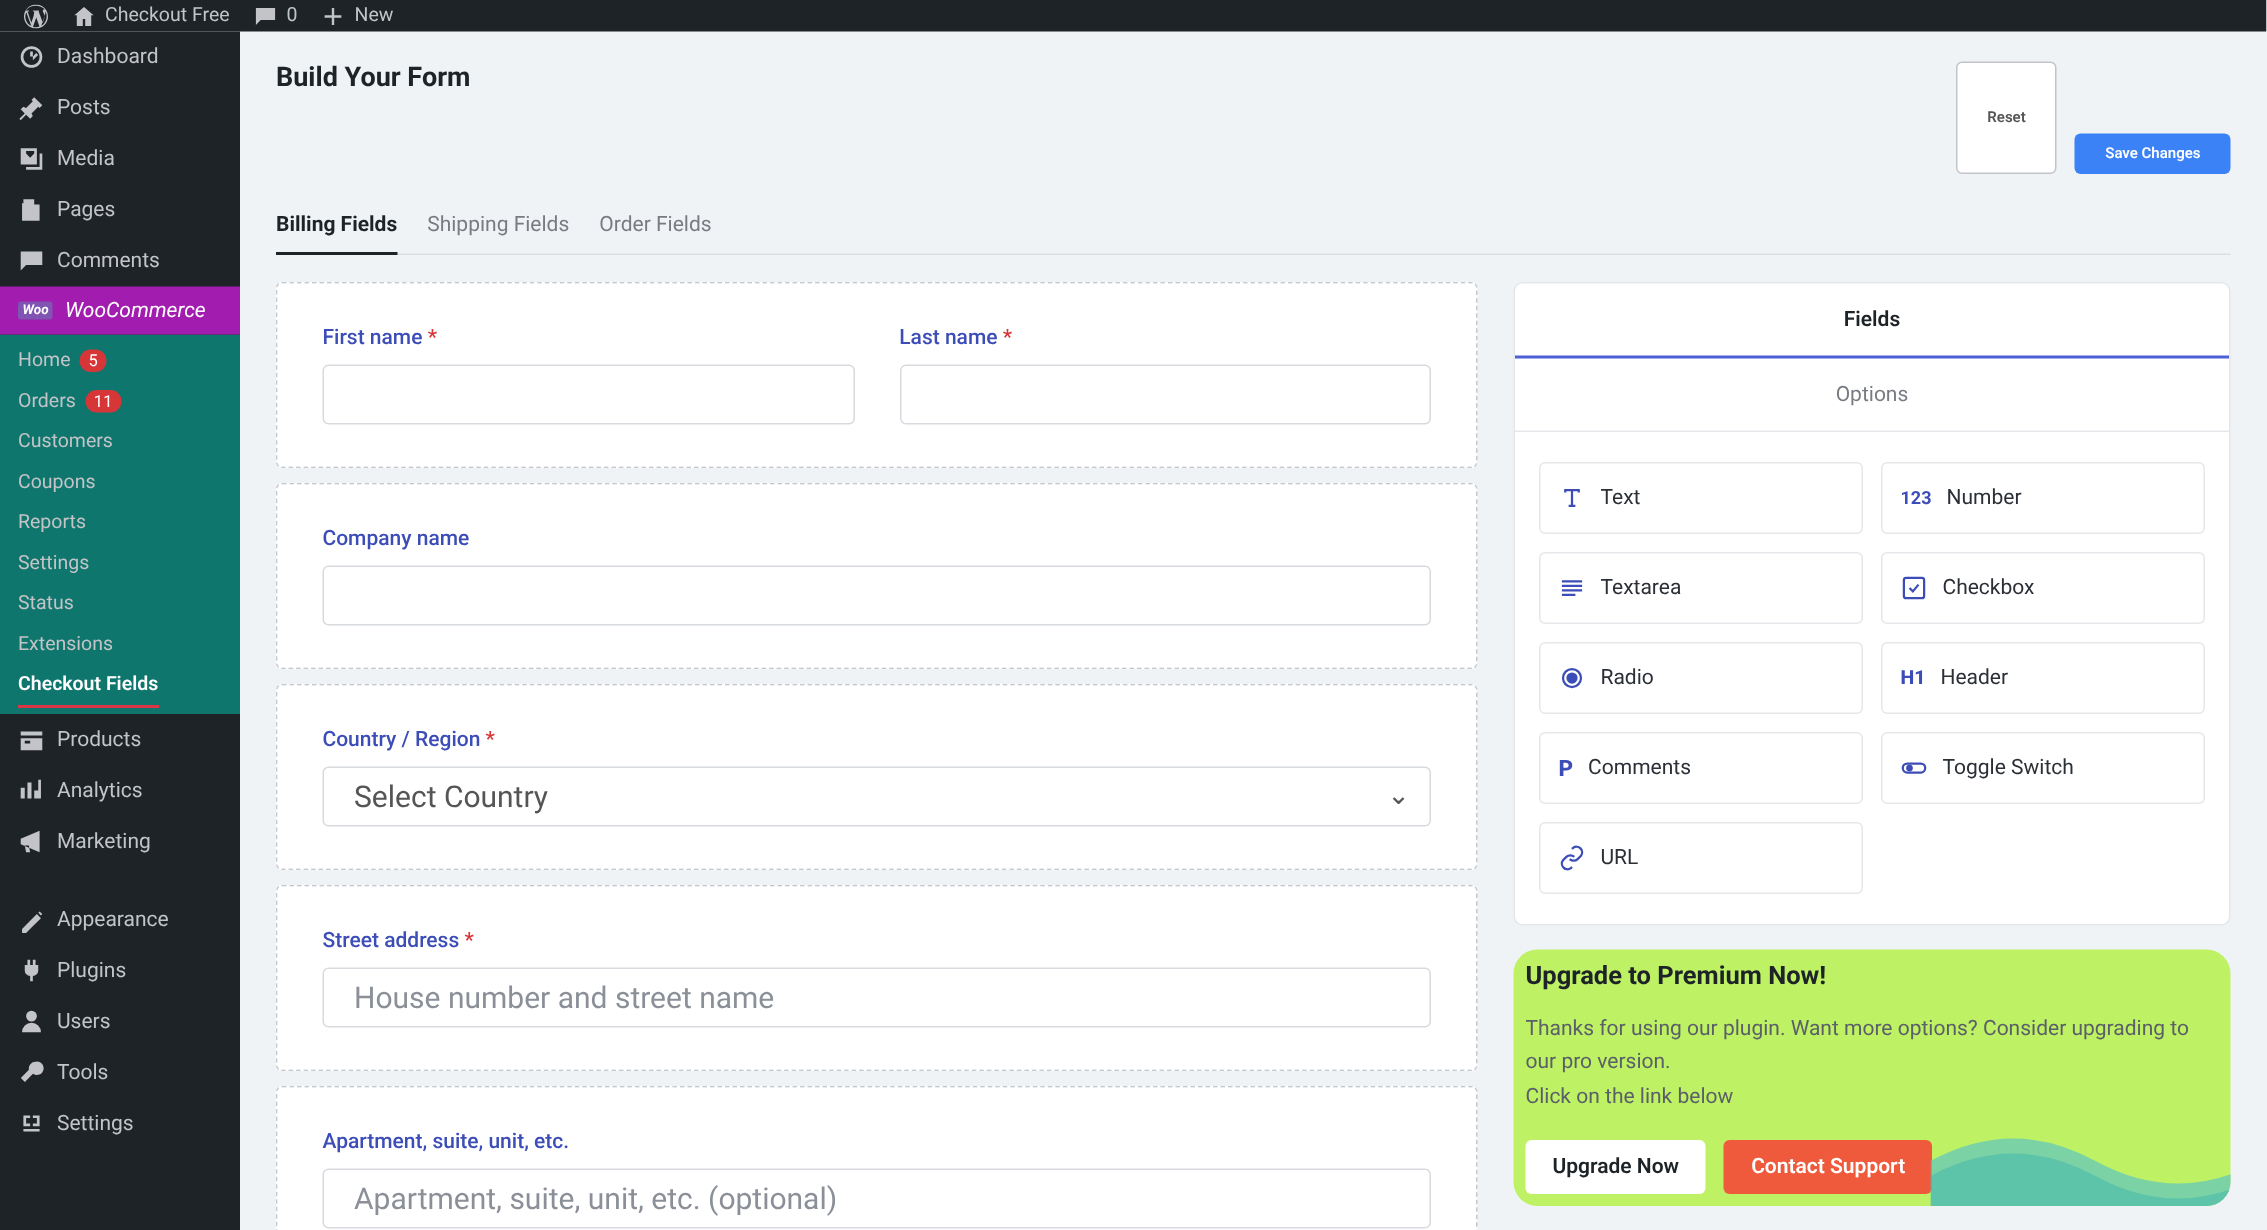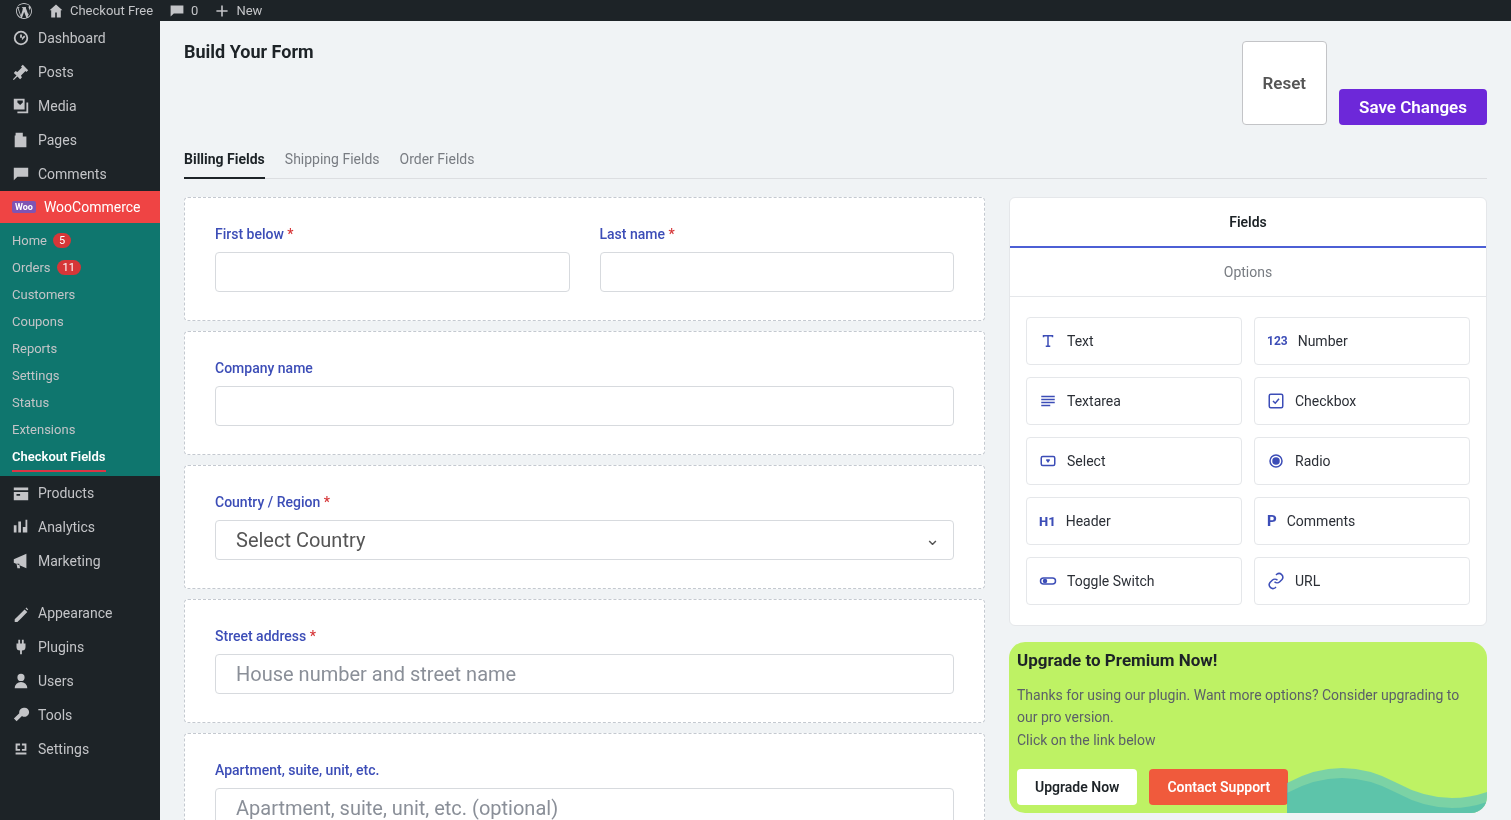--- a/index.html
+++ b/index.html
@@ -6,37 +6,37 @@
     body { background: #f0f3f5; }
     
     .admin-bar { background: #1d2327; height: 21px; display: flex; align-items: center; padding: 0 8px; color: #c3c4c7; font-size: 13px; }
     .admin-bar .ab-item { display: flex; align-items: center; gap: 6px; padding: 0 8px; cursor: pointer; }
     .admin-bar svg { width: 16px; height: 16px; fill: currentColor; }
     
     .layout { display: flex; min-height: calc(100vh - 32px); }
     
     .sidebar { width: 160px; background: #1d2327; color: #c3c4c7; font-size: 14px; flex-shrink: 0; }
     .sidebar-item { display: flex; align-items: center; gap: 8px; padding: 8px 12px; cursor: pointer; position: relative; }
-    .sidebar-item.active { background: #ef4444; color: #fff; }
+    .sidebar-item.active { background: #a21caf; color: #fff; font-style: italic; }
     .sidebar-item.active::after { content: ""; position: absolute; right: -8px; top: 50%; transform: translateY(-50%); border: 8px solid transparent; border-right-color: #f0f3f5; }
     .sidebar-item svg { width: 18px; height: 18px; fill: currentColor; flex-shrink: 0; }
     .sidebar-item .woo-badge { background: #7f54b3; color: #fff; font-size: 9px; font-weight: bold; padding: 1px 3px; border-radius: 2px; }
     .sidebar-sub { background: #0f766e; padding: 4px 0; }
     .sidebar-sub-item { padding: 6px 12px; font-size: 13px; cursor: pointer; display: flex; align-items: center; gap: 6px; }
     .sidebar-sub-item.current { color: #fff; font-weight: 600; }
     .sidebar-sub-item.current.underlined { border-bottom: 2px solid #dc3545; display: inline-block; margin-left: 12px; padding-left: 0; padding-right: 0; }
     .badge-count { background: #d63638; color: #fff; border-radius: 9px; font-size: 11px; padding: 1px 6px; min-width: 18px; text-align: center; }
     
     .main { flex: 1; padding: 20px 24px; }
     .page-header { display: flex; justify-content: space-between; align-items: flex-start; margin-bottom: 16px; }
     .page-title { font-size: 18px; font-weight: 700; color: #1d2327; }
     .header-actions { display: flex; gap: 12px; }
-    .btn { padding: 8px 20px; border-radius: 4px; font-size: 17px; font-weight: 600; cursor: pointer; border: none; text-align: center; }
+    .btn { padding: 8px 20px; border-radius: 4px; font-size: 10px; font-weight: 600; cursor: pointer; border: none; text-align: center; }
     .btn-reset { background: #fff; border: 1px solid #c3c4c7; color: #555; }
-    .btn-save { background: #6d28d9; color: #fff; margin-top: 48px; }
+    .btn-save { background: #3b82f6; color: #fff; margin-top: 48px; }
     
     .main-tabs { display: flex; gap: 20px; border-bottom: 1px solid #dcdee1; margin-bottom: 18px; }
     .main-tab { padding: 10px 0; font-size: 14px; cursor: pointer; color: #787c82; }
     .main-tab.active { color: #1d2327; font-weight: 700; border-bottom: 2px solid #1d2327; margin-bottom: -1px; }
     
     .content-row { display: flex; gap: 24px; align-items: flex-start; }
     .form-col { flex: 1; }
     .side-col { width: 478px; flex-shrink: 0; }
     
     .form-card { background: #fff; border: 1px dashed #c4c9d0; border-radius: 4px; padding: 28px 30px; margin-bottom: 10px; }
@@ -228,21 +228,21 @@
       <div class="main-tab">Shipping Fields</div>
       <div class="main-tab">Order Fields</div>
     </div>
 
     <div class="content-row">
 
       <div class="form-col">
         <div class="form-card">
           <div class="form-row">
             <div class="form-field">
-              <label class="form-label"><span>First below</span> <span class="req">*</span></label>
+              <label class="form-label"><span>First name</span> <span class="req">*</span></label>
               <input class="form-input" style="">
             </div>
             <div class="form-field">
               <label class="form-label"><span>Last name</span> <span class="req">*</span></label>
               <input class="form-input" style="">
             </div>
           </div>
         </div>
 
         <div class="form-card">
@@ -292,27 +292,20 @@
                   <path d="M3 5h18v2H3V5zm0 4h18v2H3V9zm0 4h18v2H3v-2zm0 4h12v2H3v-2z"></path>
                 </svg>
               <span>Textarea</span>
             </div>
             <div class="field-type">
               <svg class="blue" viewBox="0 0 24 24" fill="none" stroke="currentColor" stroke-width="2">
                   <rect x="3" y="3" width="18" height="18" rx="2"></rect>
                   <path d="M8 12l3 3 5-6"></path>
                 </svg>
               <span>Checkbox</span>
-            </div>
-            <div class="field-type">
-              <svg class="blue" viewBox="0 0 24 24" fill="none" stroke="currentColor" stroke-width="2">
-                  <rect x="3" y="6" width="18" height="12" rx="2"></rect>
-                  <path d="M14 10l-2 3-2-3" fill="currentColor"></path>
-                </svg>
-              <span>Select</span>
             </div>
             <div class="field-type">
               <svg class="blue" viewBox="0 0 24 24" fill="none" stroke="currentColor" stroke-width="2">
                   <circle cx="12" cy="12" r="8"></circle>
                   <circle cx="12" cy="12" r="4" fill="currentColor"></circle>
                 </svg>
               <span>Radio</span>
             </div>
             <div class="field-type">
               <span class="blue" style="font-weight:800;font-size:13px">H1</span>

